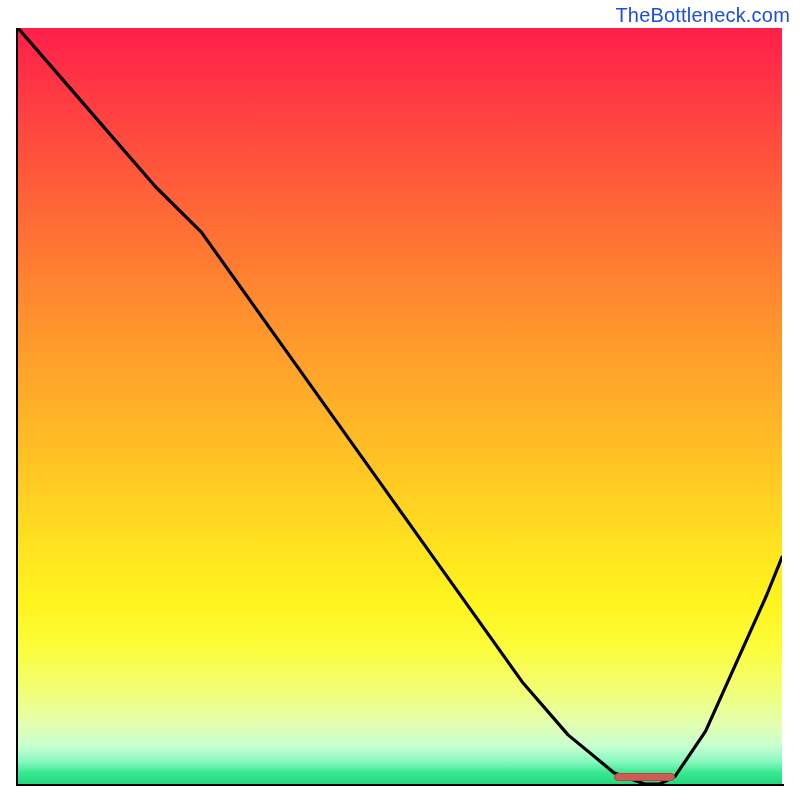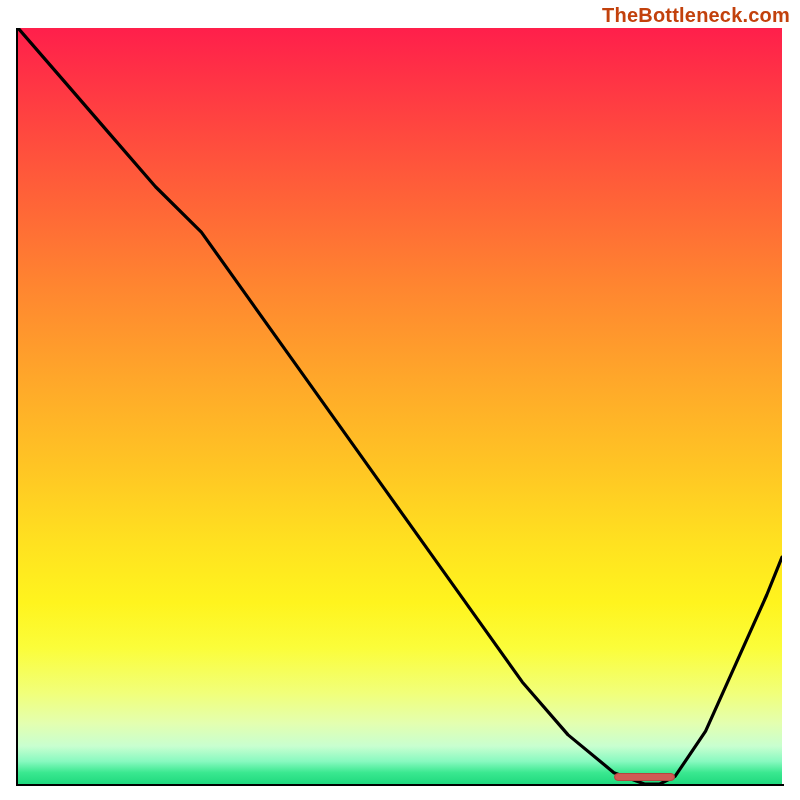--- a/index.html
+++ b/index.html
@@ -4,22 +4,22 @@
 <style>
   * { margin: 0; padding: 0; box-sizing: border-box; }
   html, body { width: 800px; height: 800px; overflow: hidden; background: #fff; }
   .container { position: relative; width: 800px; height: 800px; }
   .attribution {
     position: absolute;
     top: 4px;
     right: 10px;
     font-family: Arial, Helvetica, sans-serif;
     font-size: 20px;
-    font-weight: bold;
-    color: #c2410c;
+    font-weight: normal;
+    color: #1d4ed8;
     letter-spacing: 0.2px;
   }
   .plot-area {
     position: absolute;
     left: 18px;
     top: 28px;
     width: 764px;
     height: 756px;
     background: linear-gradient(to bottom,
       #ff1f4b 0%,

